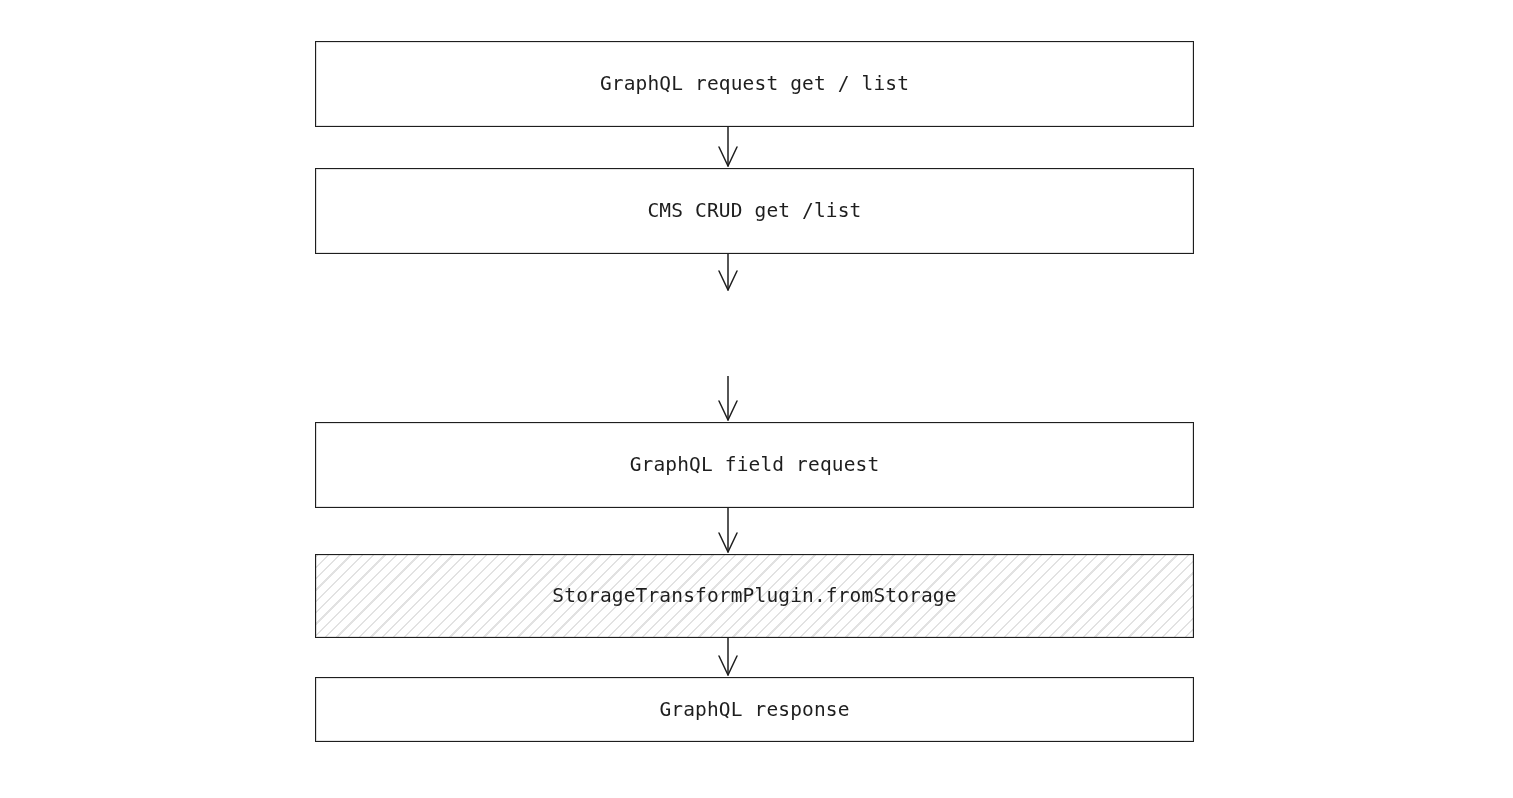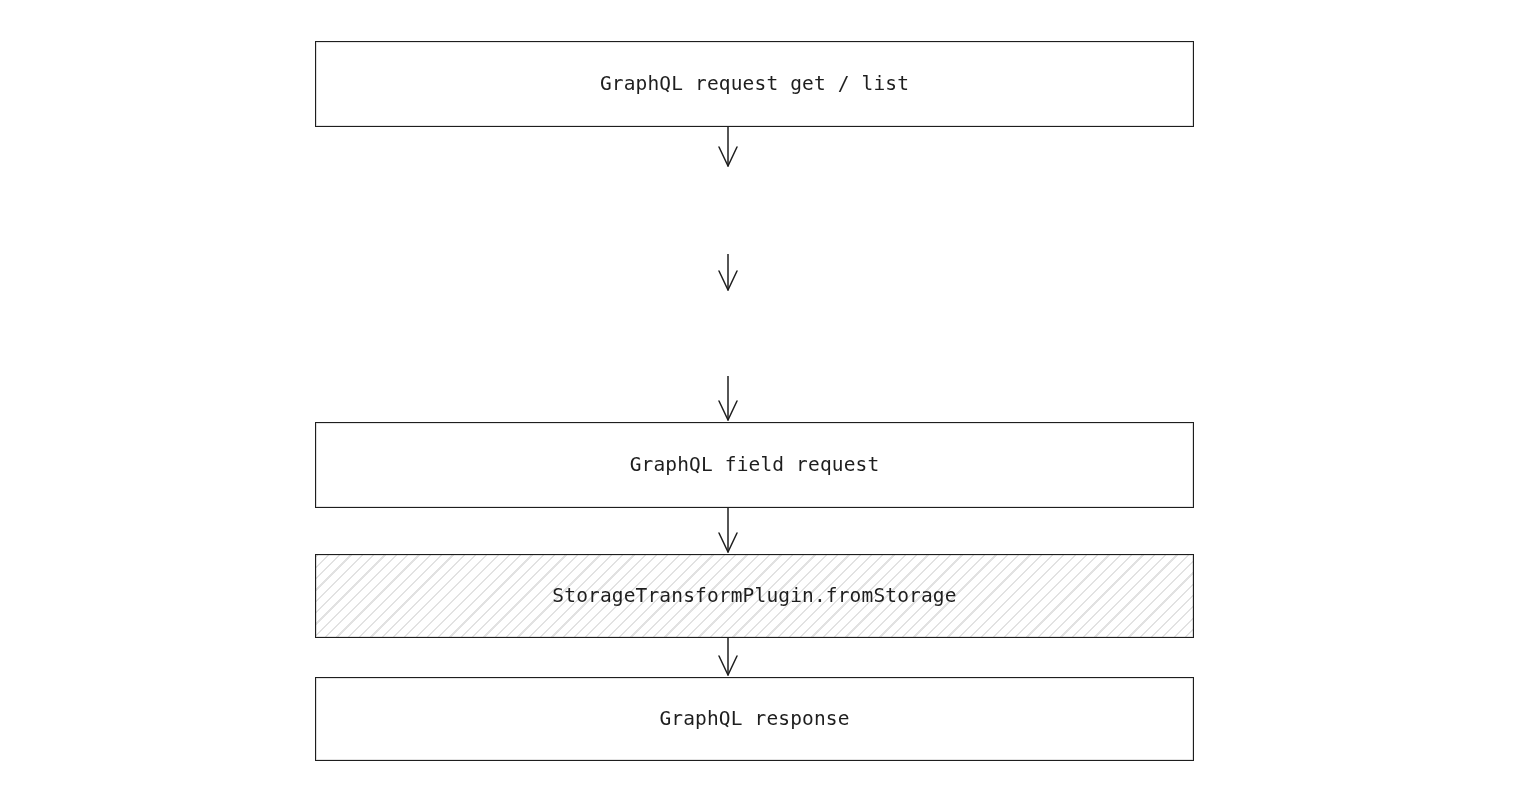--- a/index.html
+++ b/index.html
@@ -33,21 +33,21 @@
     line-height: 1;
     color: #1e1e1e;
     white-space: pre;
     letter-spacing: 0.15px;
   }
   .n0 { top: 41px;  height: 86px; }
   .n1 { top: 168px; height: 86px; }
   .n2 { top: 292px; height: 84px; }
   .n3 { top: 422px; height: 86px; }
   .n4 { top: 554px; height: 84px; }
-  .n5 { top: 677px; height: 84px; }
+  .n5 { top: 677px; height: 65px; }
   .hatched {
     background-color: #ffffff;
     background-image: repeating-linear-gradient(
       135deg,
       rgba(30,30,30,0.13) 0px,
       rgba(30,30,30,0.13) 1.6px,
       transparent 1.6px,
       transparent 8px
     );
   }
@@ -80,20 +80,23 @@
     <span class="node-label">GraphQL request get / list</span>
   </div>
 
   <div class="arrow a0">
     <svg viewBox="0 0 28 41" preserveAspectRatio="none" aria-hidden="true">
       <line x1="14" y1="0" x2="14" y2="39"></line>
       <path d="M5 20 L14 39 L23 20"></path>
     </svg>
   </div>
 
+  <div class="node n1">
+    <span class="node-label">CMS CRUD get /list</span>
+  </div>
 
   <div class="arrow a1">
     <svg viewBox="0 0 28 38" preserveAspectRatio="none" aria-hidden="true">
       <line x1="14" y1="0" x2="14" y2="36"></line>
       <path d="M5 17 L14 36 L23 17"></path>
     </svg>
   </div>
 
 
   <div class="arrow a2">

